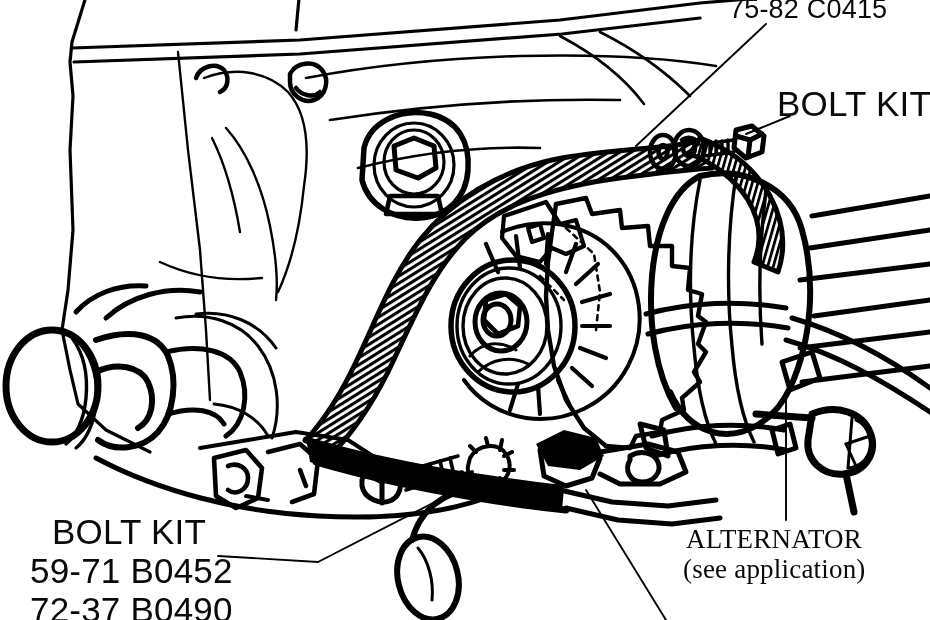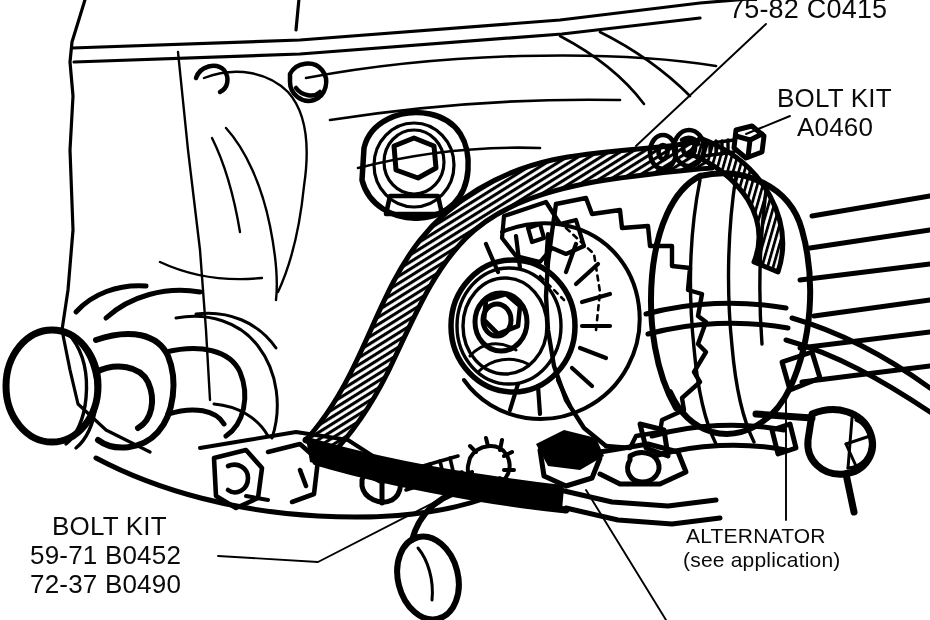--- a/index.html
+++ b/index.html
@@ -14,22 +14,22 @@
   .lbl{
     position:absolute;
     color:#0a0a0a;
     font-family:"Liberation Sans", sans-serif;
     font-weight:400;
     white-space:nowrap;
     line-height:1.12;
     letter-spacing:0.2px;
   }
   .lbl.sz1{font-size:27px;}
-  .lbl.sz2{font-size:26px;}
-  .lbl.sz3{font-size:21px;}
+  .lbl.sz2{font-size:35px;}
+  .lbl.sz3{font-size:27px;font-family:Liberation Serif, serif;}
   #lbl-top-code{left:729px;top:-6px;}
   #lbl-boltkit-a{left:777px;top:84px;}
   #lbl-boltkit-a .l2{margin-left:20px;}
   #lbl-boltkit-b{left:30px;top:512px;}
   #lbl-boltkit-b .l1{margin-left:22px;}
   #lbl-alternator{left:686px;top:524px;}
   #lbl-alternator .l2{margin-left:-3px;}
 </style>
 </head>
 <body>
@@ -331,21 +331,20 @@
 
     </g>
   </svg>
 
   <div class="lbl sz1" id="lbl-top-code">
     <div>75-82  C0415</div>
   </div>
 
   <div class="lbl sz2" id="lbl-boltkit-a">
     <div>BOLT KIT</div>
-    <div class="l2">A0460</div>
   </div>
 
   <div class="lbl sz2" id="lbl-boltkit-b">
     <div class="l1">BOLT KIT</div>
     <div>59-71  B0452</div>
     <div>72-37  B0490</div>
   </div>
 
   <div class="lbl sz3" id="lbl-alternator">
     <div>ALTERNATOR</div>

